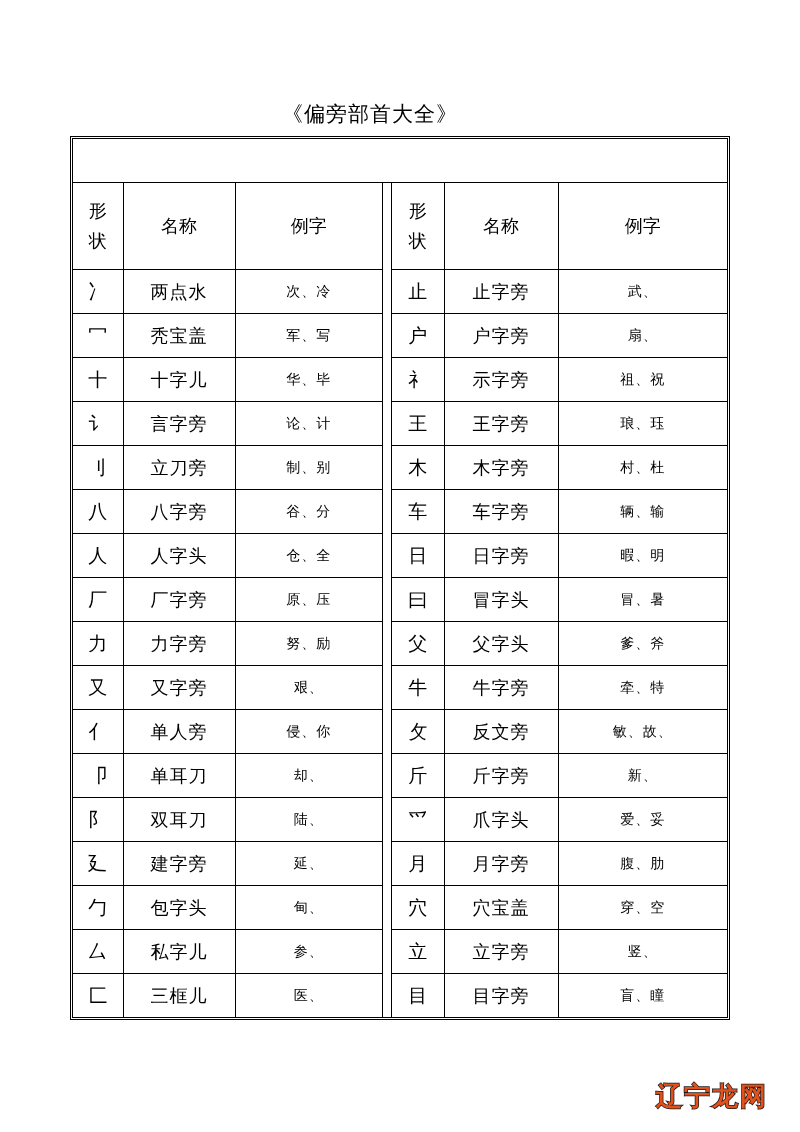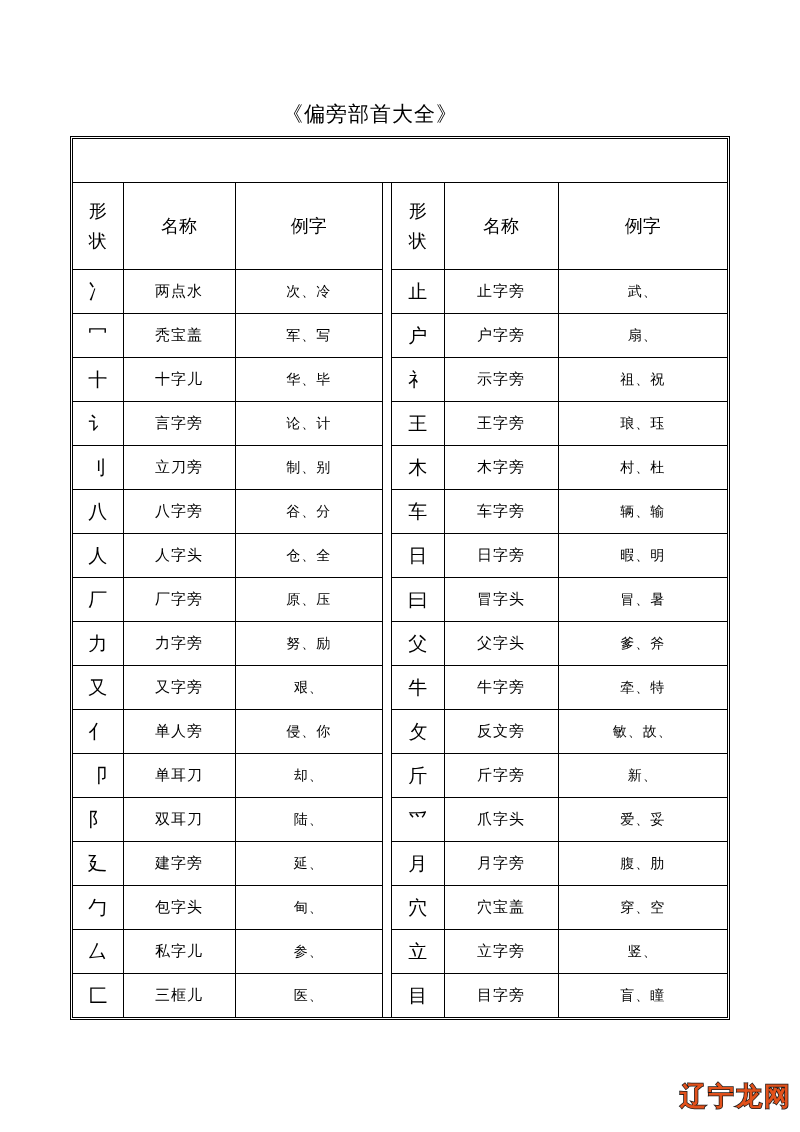--- a/index.html
+++ b/index.html
@@ -130,21 +130,21 @@
   .hdr-shape .stacked { display: block; }
 
   
   td.c-shape {
     height: 43px;
     font-size: 19px;
     font-weight: bold;
   }
   td.c-name {
     height: 43px;
-    font-size: 15px;
+    font-size: 18px;
     letter-spacing: 1px;
     font-family: Liberation Serif, serif;
   }
   td.c-example {
     height: 43px;
     font-size: 14px;
     letter-spacing: 1px;
   }
 
   
@@ -152,21 +152,21 @@
   .half-left  col.w-name    { width: 112px; }
   .half-left  col.w-example { width: 147px; }
   
   .half-right col.w-shape   { width: 52px; }
   .half-right col.w-name    { width: 114px; }
   .half-right col.w-example { width: 169px; }
 
   
   .site-logo {
     position: absolute;
-    right: 8px;
+    right: 32px;
     bottom: 18px;
     font-family: "DejaVu Sans", "Liberation Sans", sans-serif;
     font-size: 26px;
     font-weight: bold;
     letter-spacing: 2px;
     color: #e2511b;
     -webkit-text-stroke: 1.5px #1a1a1a;
     paint-order: stroke fill;
     z-index: 20;
   }

